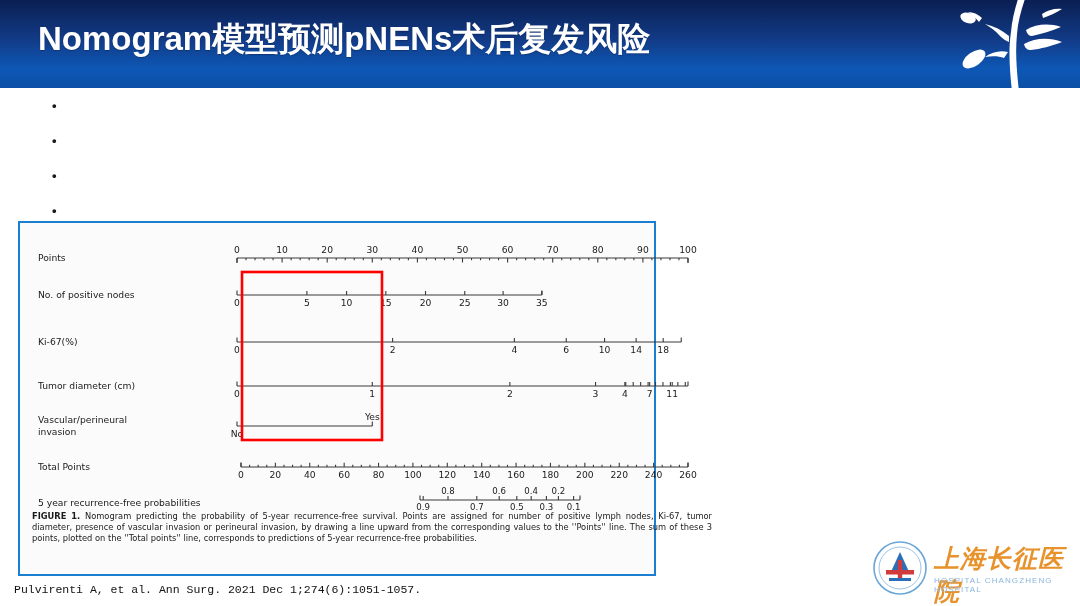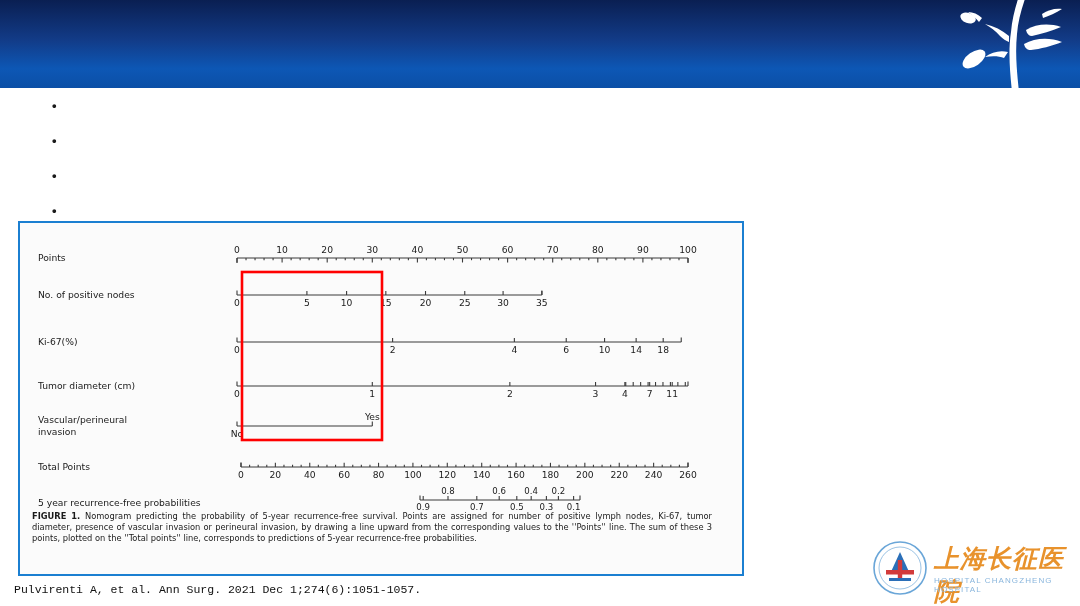--- a/index.html
+++ b/index.html
@@ -28,21 +28,21 @@
     text-align:left;font-weight:bold;
   }
   .bullet-text{
     font-size:13.2px;line-height:19px;color:#111111;font-weight:bold;
     letter-spacing:0px;
   }
   .bullet-text .reg{font-weight:bold;}
   .red-em{color:#ff0000;font-weight:bold;}
   
   .figure-panel{
-    position:absolute;left:18px;top:221px;width:726px;height:355px;
+    position:absolute;left:18px;top:221px;width:638px;height:355px;
     border:2.5px solid #1b7fd1;background:#fbfbfb;box-sizing:border-box;
   }
   .fig-inner{position:absolute;left:0;top:0;width:100%;height:100%;}
   .nomo-svg{position:absolute;left:0;top:0;}
   .fig-caption{
     position:absolute;left:12px;top:288px;width:680px;
     font-size:8.3px;line-height:11.2px;color:#1a1a1a;text-align:justify;
     font-family:"DejaVu Sans",sans-serif;
   }
   .fig-caption b{font-weight:bold;}
@@ -60,20 +60,21 @@
   }
   .logo-en{
     position:absolute;left:62px;top:36px;font-size:8px;color:#8ab6dd;
     letter-spacing:1.1px;font-family:"Liberation Sans",sans-serif;
   }
 </style>
 </head>
 <body>
 
 <div class="header">
+  <div class="header-title">Nomogram模型预测pNENs术后复发风险</div>
   <svg class="header-deco" viewBox="0 0 132 96">
     <g fill="#ffffff">
       <path d="M70 96 C68 76 66 56 69 36 C70 24 73 12 77 0 L84 0 C79 14 76 26 75 38 C73 58 75 77 77 96 Z"></path>
       <path d="M67 40 C60 34 52 30 43 28 C48 31 54 35 58 40 C61 43 64 45 67 46 Z"></path>
       <path d="M66 56 C58 54 50 56 43 61 C50 60 57 60 62 62 Z"></path>
       <path d="M40 22 C36 18 31 16 26 16 C30 19 34 22 37 26 Z"></path>
       <ellipse cx="32" cy="63" rx="13" ry="7" transform="rotate(-35 32 63)"></ellipse>
       <ellipse cx="26" cy="22" rx="8" ry="5" transform="rotate(20 26 22)"></ellipse>
       <path d="M84 34 C94 28 107 27 119 31 C110 35 99 38 90 40 C87 40 85 38 84 34 Z"></path>
       <path d="M82 48 C93 42 107 41 120 46 C110 50 98 53 89 54 C85 54 83 52 82 48 Z"></path>

